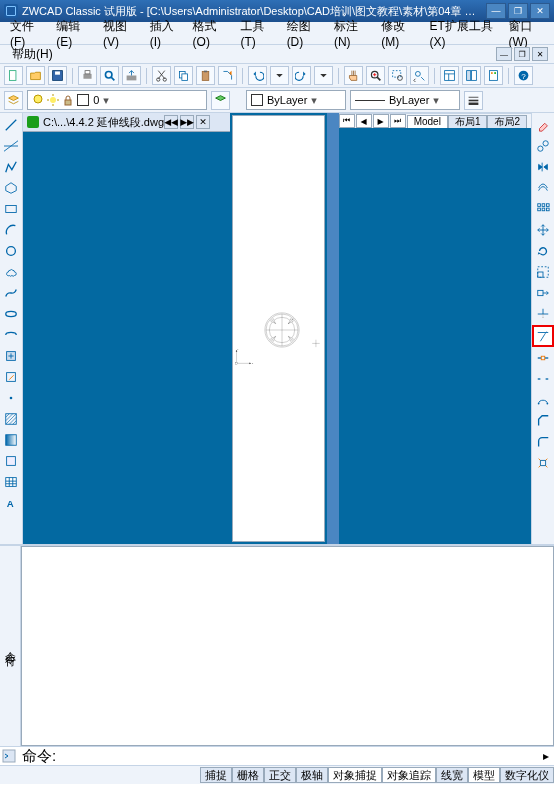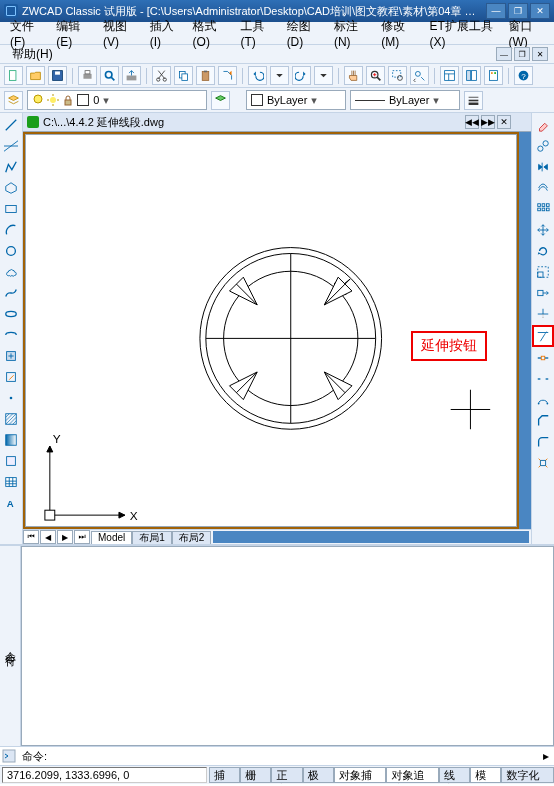--- a/index.html
+++ b/index.html
@@ -24,41 +24,41 @@
   .combo.w1{width:170px}
   .combo.w2{width:90px}
   .combo.w3{width:100px}
   .combo .sq{width:10px;height:10px;border:1px solid #333;margin-right:4px}
   .combo .line{width:30px;height:0;border-top:1px solid #333;margin-right:4px}
   .doc-area{display:flex;height:431px;background:#bcd}
   .vtool{width:22px;background:#eef3fa;border-right:1px solid #c5d4e6;display:flex;flex-direction:column;align-items:center;padding-top:2px;gap:1px}
   .vbtn{width:18px;height:18px;border:1px solid transparent;display:flex;align-items:center;justify-content:center;cursor:pointer}
   .vbtn svg{width:14px;height:14px}
   .vbtn.sel{border:2px solid #e00;background:#fff}
-  .canvas-wrap{flex:1;display:flex;flex-direction:column;background:#a16207}
+  .canvas-wrap{flex:1;display:flex;flex-direction:row;background:#0369a1}
   .doc-tab{height:18px;background:#dce6f4;display:flex;align-items:center;padding:0 20px 0 4px;font-size:11px;border-bottom:1px solid #9ab}
   .doc-tab .ico{width:12px;height:12px;background:#1b9e1b;border-radius:2px;margin-right:4px}
   .tab-close{margin-left:auto;display:flex;gap:2px}
   .tclose{width:12px;height:12px;font-size:9px;display:flex;align-items:center;justify-content:center;border:1px solid #9ab;cursor:pointer}
   .canvas{flex:1;position:relative;background:#fff;margin:2px;border:1px solid #9ab;overflow:hidden}
   .canvas svg{position:absolute;inset:0;width:100%;height:100%}
   .scrollbar-h{height:14px;background:#eef3fa;border-top:1px solid #c5d4e6;display:flex;align-items:center;font-size:10px}
   .model-tabs{display:flex;align-items:center;height:100%}
   .navbtn{width:14px;height:12px;border:1px solid #9ab;background:#fff;font-size:8px;display:flex;align-items:center;justify-content:center;margin-right:1px;cursor:pointer}
   .mtab{padding:0 6px;border:1px solid #9ab;border-bottom:none;background:#fff;cursor:pointer;height:12px;line-height:12px}
   .mtab.off{background:#dce6f4}
   .hscroll{flex:1;height:12px;background:#dce6f4;margin:0 2px;position:relative}
   .hscroll .thumb{position:absolute;left:0;top:0;bottom:0;width:100%;background:#4a86c2}
   .callout{position:absolute;border:2px solid #e00;color:#e00;font-size:14px;font-weight:normal;padding:4px 8px;background:rgba(255,255,255,0.0)}
   .cmd-area{display:flex;height:200px;border-top:2px solid #c5d4e6}
   .cmd-label{width:20px;background:#eef3fa;border-right:1px solid #c5d4e6;display:flex;align-items:center;justify-content:center}
   .cmd-label span{writing-mode:vertical-rl;font-size:11px;letter-spacing:2px}
   .cmd-text{flex:1;background:#fff;border:1px solid #9ab;font-family:monospace;font-size:11px;padding:2px;resize:none;outline:none}
   .cmd-line{height:18px;border-top:1px solid #c5d4e6;display:flex;align-items:center;background:#fff}
-  .cmd-line .prompt{padding:1px 4px;font-size:11px}
+  .cmd-line .prompt{padding:1px 4px;font-size:15px}
   .cmd-input{flex:1;border:none;outline:none;font-size:11px;height:16px}
   .cmd-right{width:16px;height:16px;display:flex;align-items:center;justify-content:center;cursor:pointer}
   .statusbar{height:18px;background:#eef3fa;border-top:1px solid #c5d4e6;display:flex;align-items:center;font-size:11px}
   .coords{width:200px;padding:0 4px;border:1px inset #ccc;height:14px;line-height:14px;background:#fff;margin:0 2px}
   .status-toggles{margin-left:auto;display:flex}
   .stog{border:1px solid #9ab;background:#dce6f4;padding:0 4px;height:14px;line-height:14px;cursor:pointer}
   .stog.on{background:#fff}
   .right-strip{width:22px;background:#eef3fa;border-left:1px solid #c5d4e6;display:flex;flex-direction:column;align-items:center;padding-top:2px;gap:1px}
   .sc-v{width:12px;background:#dce6f4;position:relative}
   .sc-v .thumb{position:absolute;left:0;right:0;top:0;height:100%;background:#4a86c2}
@@ -596,21 +596,20 @@
   <svg width="14" height="14" style="margin:0 2px">
       <rect x="1" y="1" width="12" height="12" fill="#dce6f4" stroke="#9ab"></rect>
       <path d="M3 5l3 2-3 2" fill="none" stroke="#06a"></path>
     </svg>
   <span class="prompt">命令:</span>
   <input class="cmd-input" value="" style="">
   <div class="cmd-right">▸</div>
 </div>
 
 <div class="statusbar">
-  <div class="coords">3716.2099, 1333.6996, 0</div>
   <div class="status-toggles" id="stoggles">
       <div class="stog">捕捉</div>
       <div class="stog">栅格</div>
       <div class="stog">正交</div>
       <div class="stog">极轴</div>
       <div class="stog on">对象捕捉</div>
       <div class="stog on">对象追踪</div>
       <div class="stog">线宽</div>
       <div class="stog on">模型</div>
       <div class="stog">数字化仪</div>

